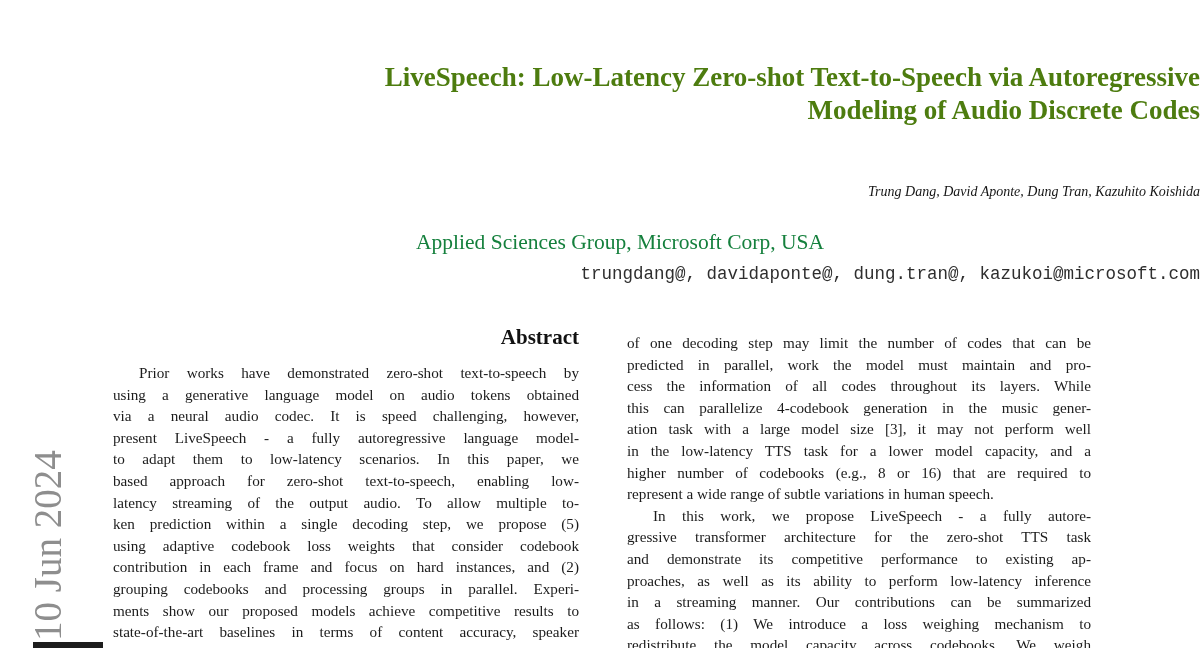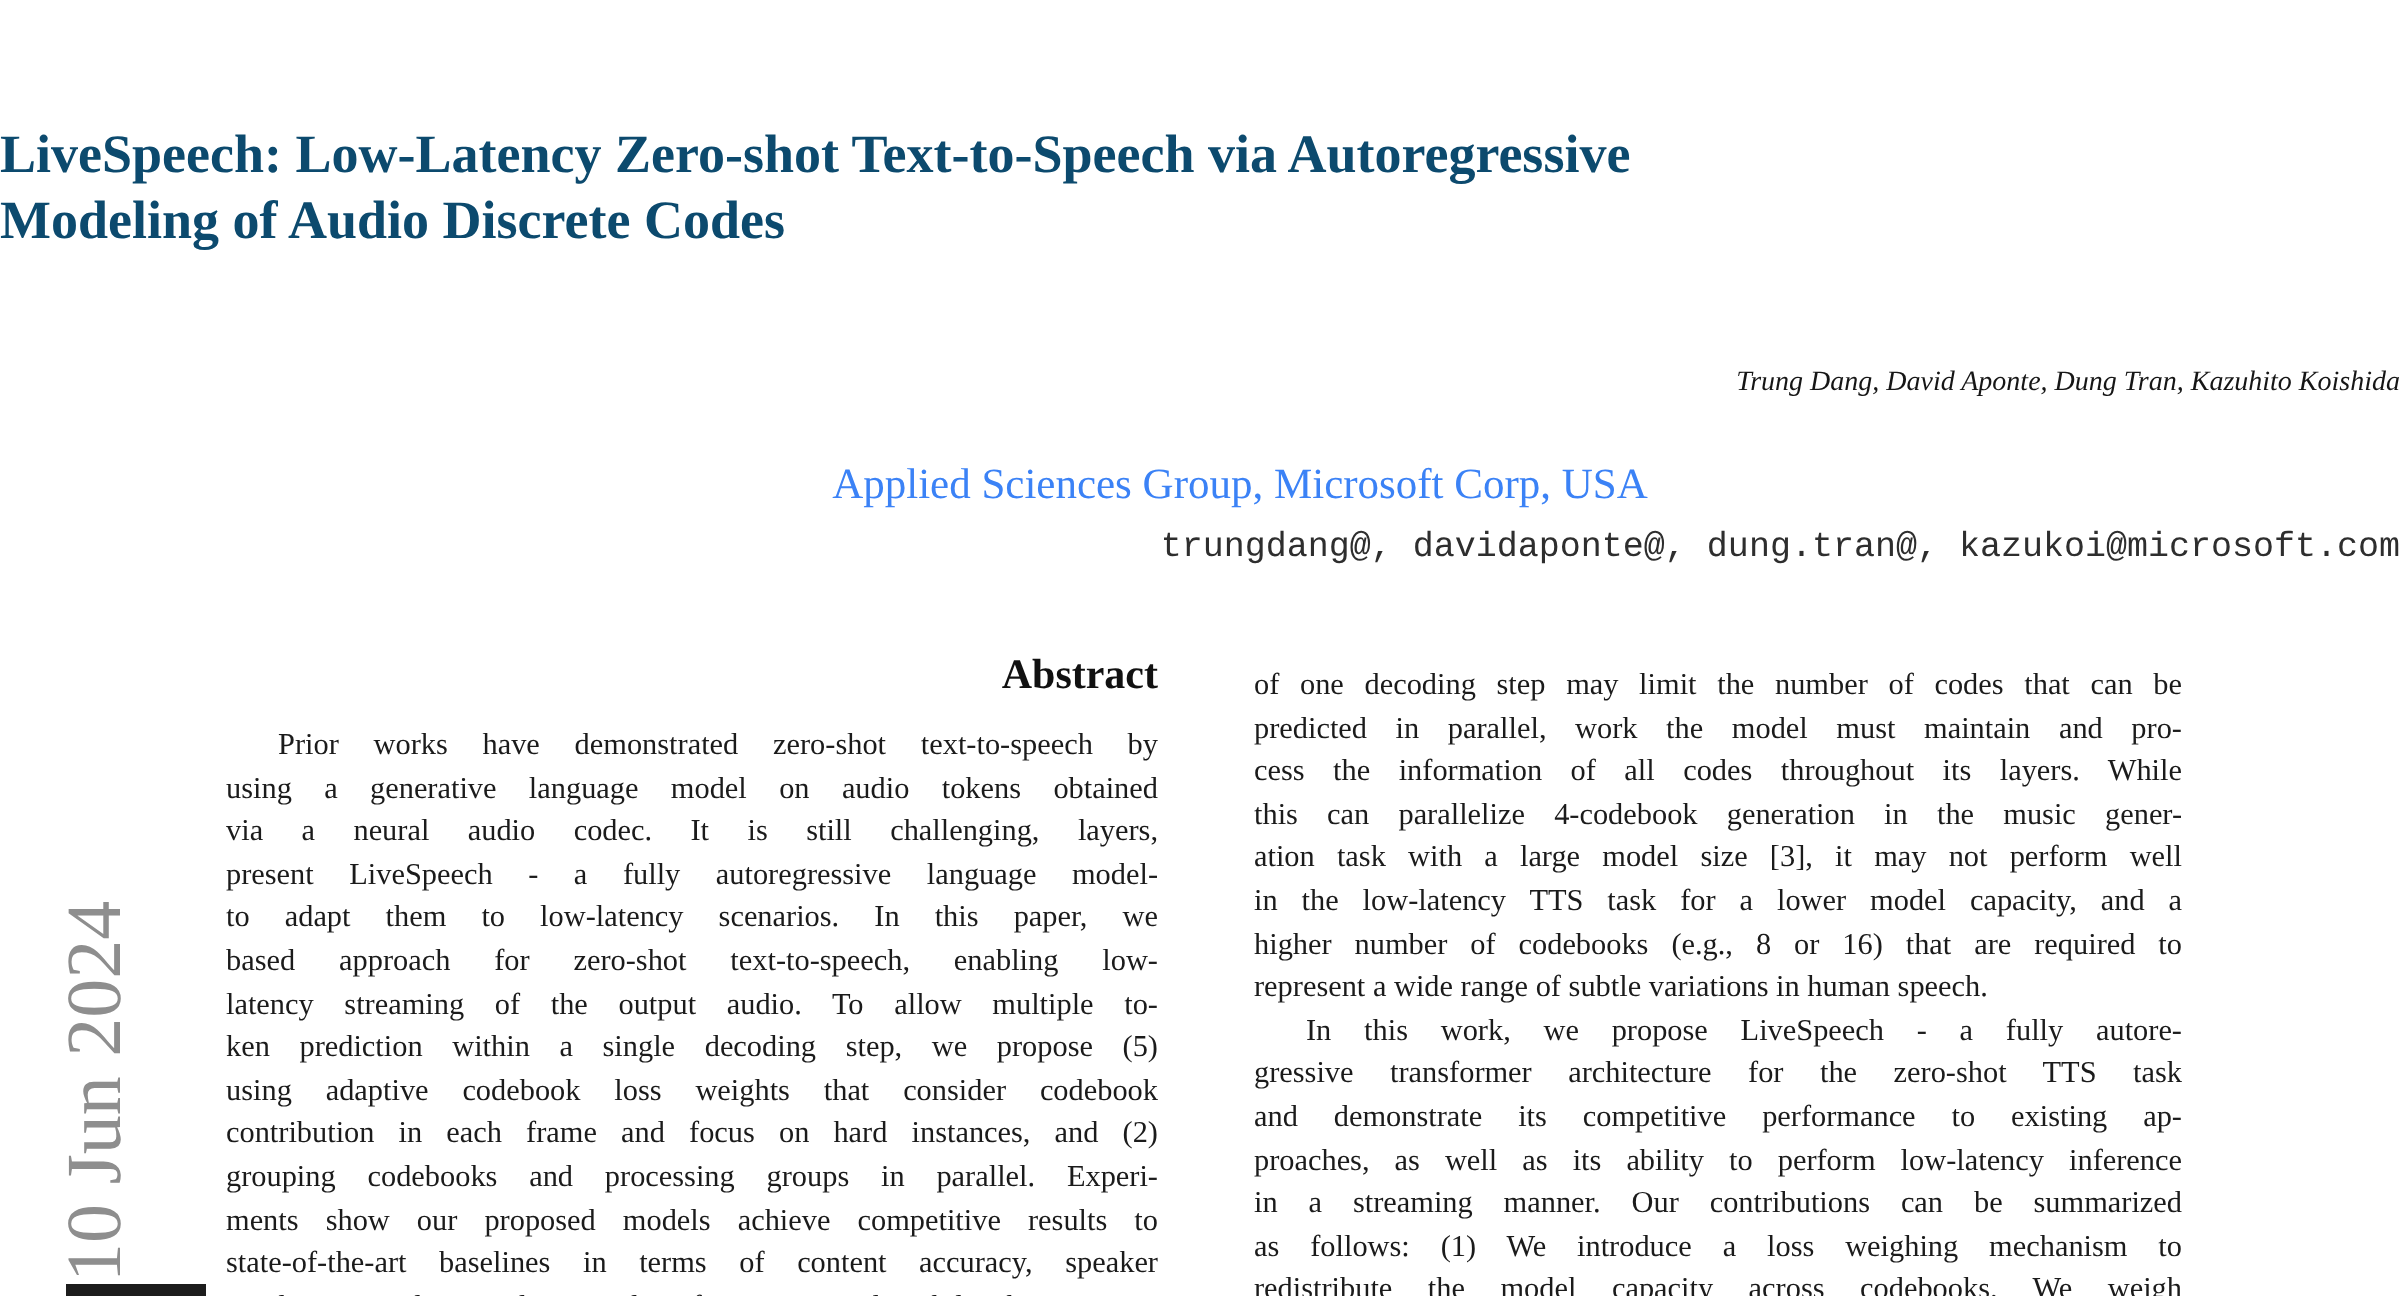--- a/index.html
+++ b/index.html
@@ -8,40 +8,40 @@
     width: 1200px;
     height: 648px;
     background: #ffffff;
     overflow: hidden;
     font-family: "Liberation Serif", "DejaVu Serif", serif;
     color: #1b1b1b;
   }
   .title-block {
     position: absolute;
     left: 0; right: 0; top: 61px;
-    text-align: left;
+    text-align: right;
     font-weight: bold;
     font-size: 27px;
     line-height: 33px;
-    color: #0c4a6e;
+    color: #4d7c0f;
   }
   .authors-line {
     position: absolute;
     left: 0; right: 0; top: 184px;
     text-align: right;
     font-style: italic;
     font-size: 14px;
     color: #161616;
   }
   .affiliation-line {
     position: absolute;
     left: 0; right: 0; top: 230px;
     text-align: center;
     font-size: 21.5px;
-    color: #3b82f6;
+    color: #15803d;
     padding-left: 40px;
   }
   .emails-line {
     position: absolute;
     left: 0; right: 0; top: 264px;
     text-align: right;
     font-family: "Liberation Mono", "DejaVu Sans Mono", monospace;
     font-size: 17.5px;
     color: #2e2e2e;
     letter-spacing: 0px;
@@ -105,21 +105,21 @@
 
   <div class="affiliation-line">Applied Sciences Group, Microsoft Corp, USA</div>
 
   <div class="emails-line">trungdang@, davidaponte@, dung.tran@, kazukoi@microsoft.com</div>
 
   <div class="abstract-heading">Abstract</div>
 
   <div class="col col-left">
       <div class="tline ind">Prior works have demonstrated zero-shot text-to-speech by</div>
       <div class="tline">using a generative language model on audio tokens obtained</div>
-      <div class="tline">via a neural audio codec.  It is still challenging, layers,</div>
+      <div class="tline">via a neural audio codec.  It is speed challenging, however,</div>
       <div class="tline">present LiveSpeech - a fully autoregressive language model-</div>
       <div class="tline">to adapt them to low-latency scenarios.  In this paper, we</div>
       <div class="tline">based approach for zero-shot text-to-speech, enabling low-</div>
       <div class="tline">latency streaming of the output audio.  To allow multiple to-</div>
       <div class="tline">ken prediction within a single decoding step, we propose (5)</div>
       <div class="tline">using adaptive codebook loss weights that consider codebook</div>
       <div class="tline">contribution in each frame and focus on hard instances, and (2)</div>
       <div class="tline">grouping codebooks and processing groups in parallel. Experi-</div>
       <div class="tline">ments show our proposed models achieve competitive results to</div>
       <div class="tline">state-of-the-art baselines in terms of content accuracy, speaker</div>

